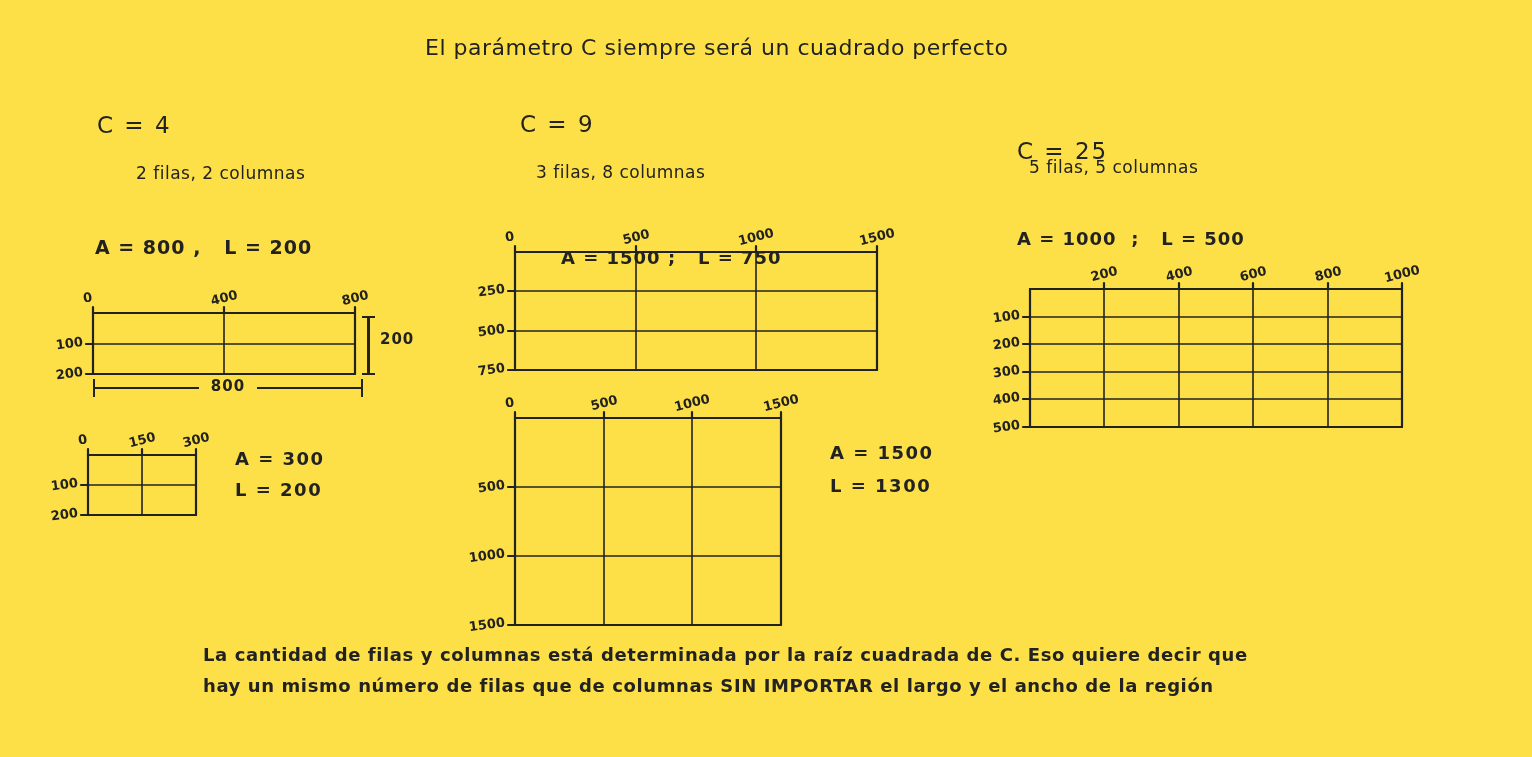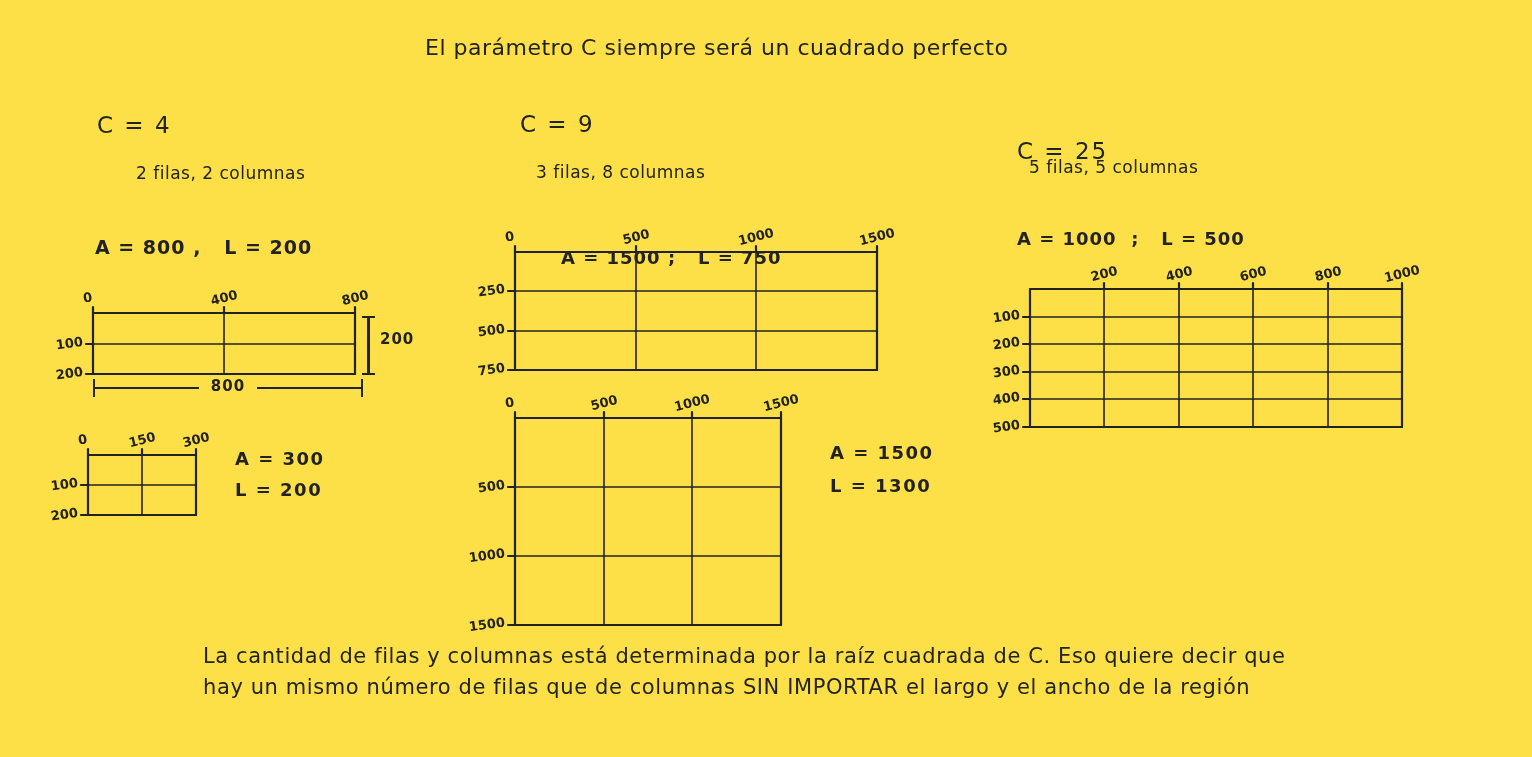--- a/index.html
+++ b/index.html
@@ -12,21 +12,21 @@
     font-family: "DejaVu Sans", "Liberation Sans", sans-serif;
     color: var(--ink);
     overflow: hidden;
   }
   .hw { position: absolute; white-space: pre; line-height: 1.1; }
   .title { font-size: 22px; letter-spacing: 0.5px; }
   .c-label { font-size: 23px; letter-spacing: 2px; }
   .rc-label { font-size: 17px; letter-spacing: 0.5px; }
   .dims { font-size: 19px; font-weight: 700; letter-spacing: 1px; }
   .side { font-size: 18px; font-weight: 700; letter-spacing: 1.5px; }
-  .footer-line { font-size: 21px; letter-spacing: 0.6px; }
+  .footer-line { font-size: 18px; letter-spacing: 0.6px; font-weight: bold; }
 
   .grid { position: absolute; }
   .grid svg { position: absolute; left: 0; top: 0; overflow: visible; }
   .xtick {
     position: absolute; top: -23px;
     font-size: 13px; font-weight: 700; white-space: nowrap;
     transform: translateX(-50%) rotate(-14deg);
   }
   .xtick.zero { transform: translateX(-110%) rotate(-8deg); }
   .ytick {

